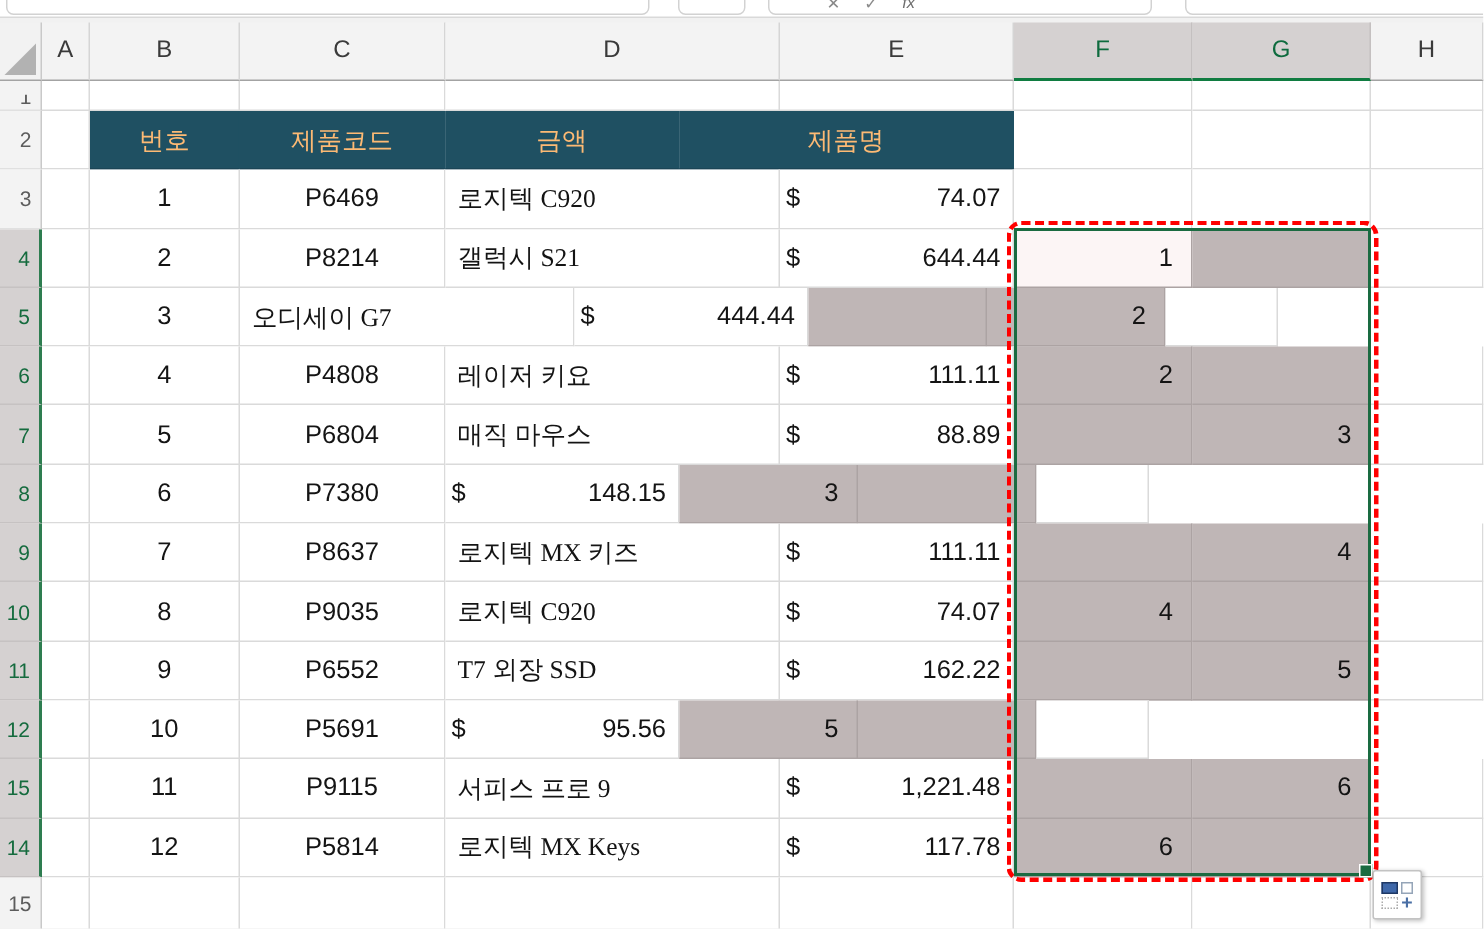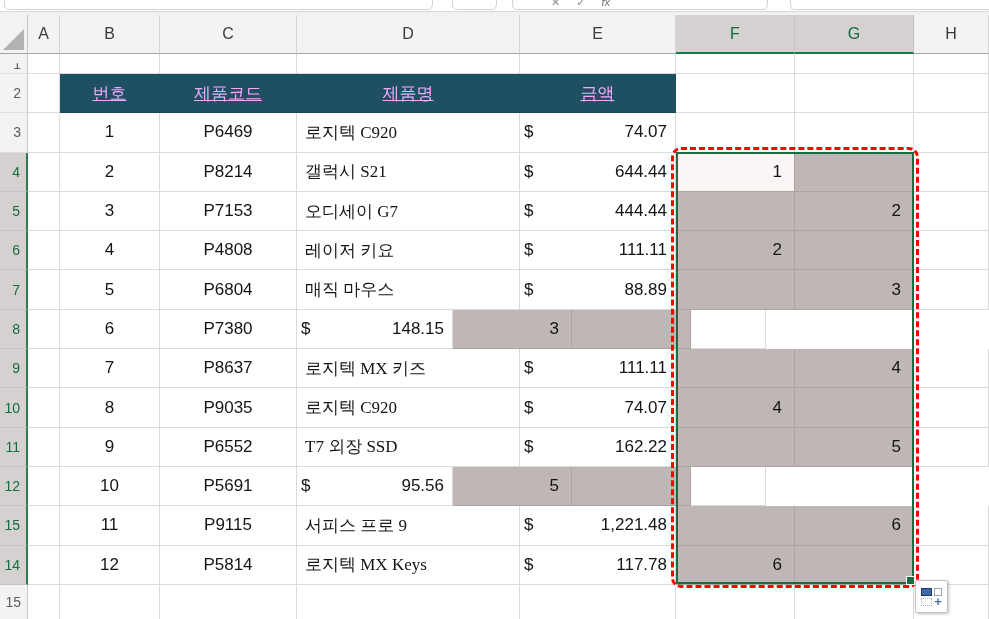--- a/index.html
+++ b/index.html
@@ -44,22 +44,22 @@
   .gut.sel{background:#D5D1D1;color:#156B3E;border-right:2px solid #2E7D50;border-bottom-color:#C6C2C2;}
   .row1 .gut{position:relative;overflow:hidden;}
   .row1 .gut .clipnum{position:absolute;right:6px;bottom:1px;clip-path:inset(45% 0 0 0);}
 
   .cell{box-sizing:border-box;background:#fff;border-right:1px solid #DADADA;border-bottom:1px solid #DADADA;
         display:flex;align-items:center;font-size:17px;color:#141414;overflow:hidden;white-space:nowrap;}
   .num-c{justify-content:center;}
   .name{padding-left:8px;font-family:Liberation Serif, serif;}
   .acc{justify-content:space-between;padding:0 8px 0 4px;}
   .num-r{justify-content:flex-end;padding-right:12px;}
-  .th{background:#1F5062;color:#f0abfc;border-right:1px solid #1F5062;border-bottom:1px solid #1B4556;
-      justify-content:center;font-size:17px;text-decoration:underline;}
+  .th{background:#1F5062;color:#fdba74;border-right:1px solid #1F5062;border-bottom:1px solid #1B4556;
+      justify-content:center;font-size:17px;}
   .fill{background:#BFB6B6;border-right-color:#ACA3A3;border-bottom-color:#ACA3A3;}
   .fill.active{background:#FCF5F5;}
 
   
   .sel-border{position:absolute;left:676px;top:151.6px;width:238px;height:432.3px;
               border:2px solid #1A6B41;box-sizing:border-box;pointer-events:none;}
   .ants{position:absolute;left:671px;top:146.5px;width:248px;height:441.5px;
         border:3px dashed #FF0000;border-radius:10px;box-sizing:border-box;pointer-events:none;}
   .fill-handle{position:absolute;left:906px;top:576px;width:9px;height:9px;background:#1A6B41;
                border:1px solid #FFFFFF;box-sizing:border-box;}
@@ -118,22 +118,22 @@
     <div class="cell w-f"></div>
     <div class="cell w-g"></div>
     <div class="cell w-h"></div>
   </div>
 
   <div class="grid-row">
     <div class="gut">2</div>
     <div class="cell w-a"></div>
     <div class="cell w-b th">번호</div>
     <div class="cell w-c th">제품코드</div>
+    <div class="cell w-e th">금액</div>
     <div class="cell w-d th">제품명</div>
-    <div class="cell w-e th">금액</div>
     <div class="cell w-f"></div>
     <div class="cell w-g"></div>
     <div class="cell w-h"></div>
   </div>
 
   <div id="data-rows">
   <div class="grid-row">
     <div class="gut gutcell">3</div>
     <div class="cell w-a"></div>
     <div class="cell w-b num-c">1</div>
@@ -160,21 +160,20 @@
     </div>
     <div class="cell w-f num-r fcell fill active">1</div>
     <div class="cell w-g num-r gcell fill"></div>
     <div class="cell w-h"></div>
   </div>
 
   <div class="grid-row">
     <div class="gut gutcell sel">5</div>
     <div class="cell w-a"></div>
     <div class="cell w-b num-c">3</div>
-    <div class="cell w-c num-c">P7153</div>
     <div class="cell w-d name">오디세이 G7</div>
     <div class="cell w-e acc">
       <span>$</span>
       <span>444.44</span>
     </div>
     <div class="cell w-f num-r fcell fill"></div>
     <div class="cell w-g num-r gcell fill">2</div>
     <div class="cell w-h"></div>
   </div>
 

